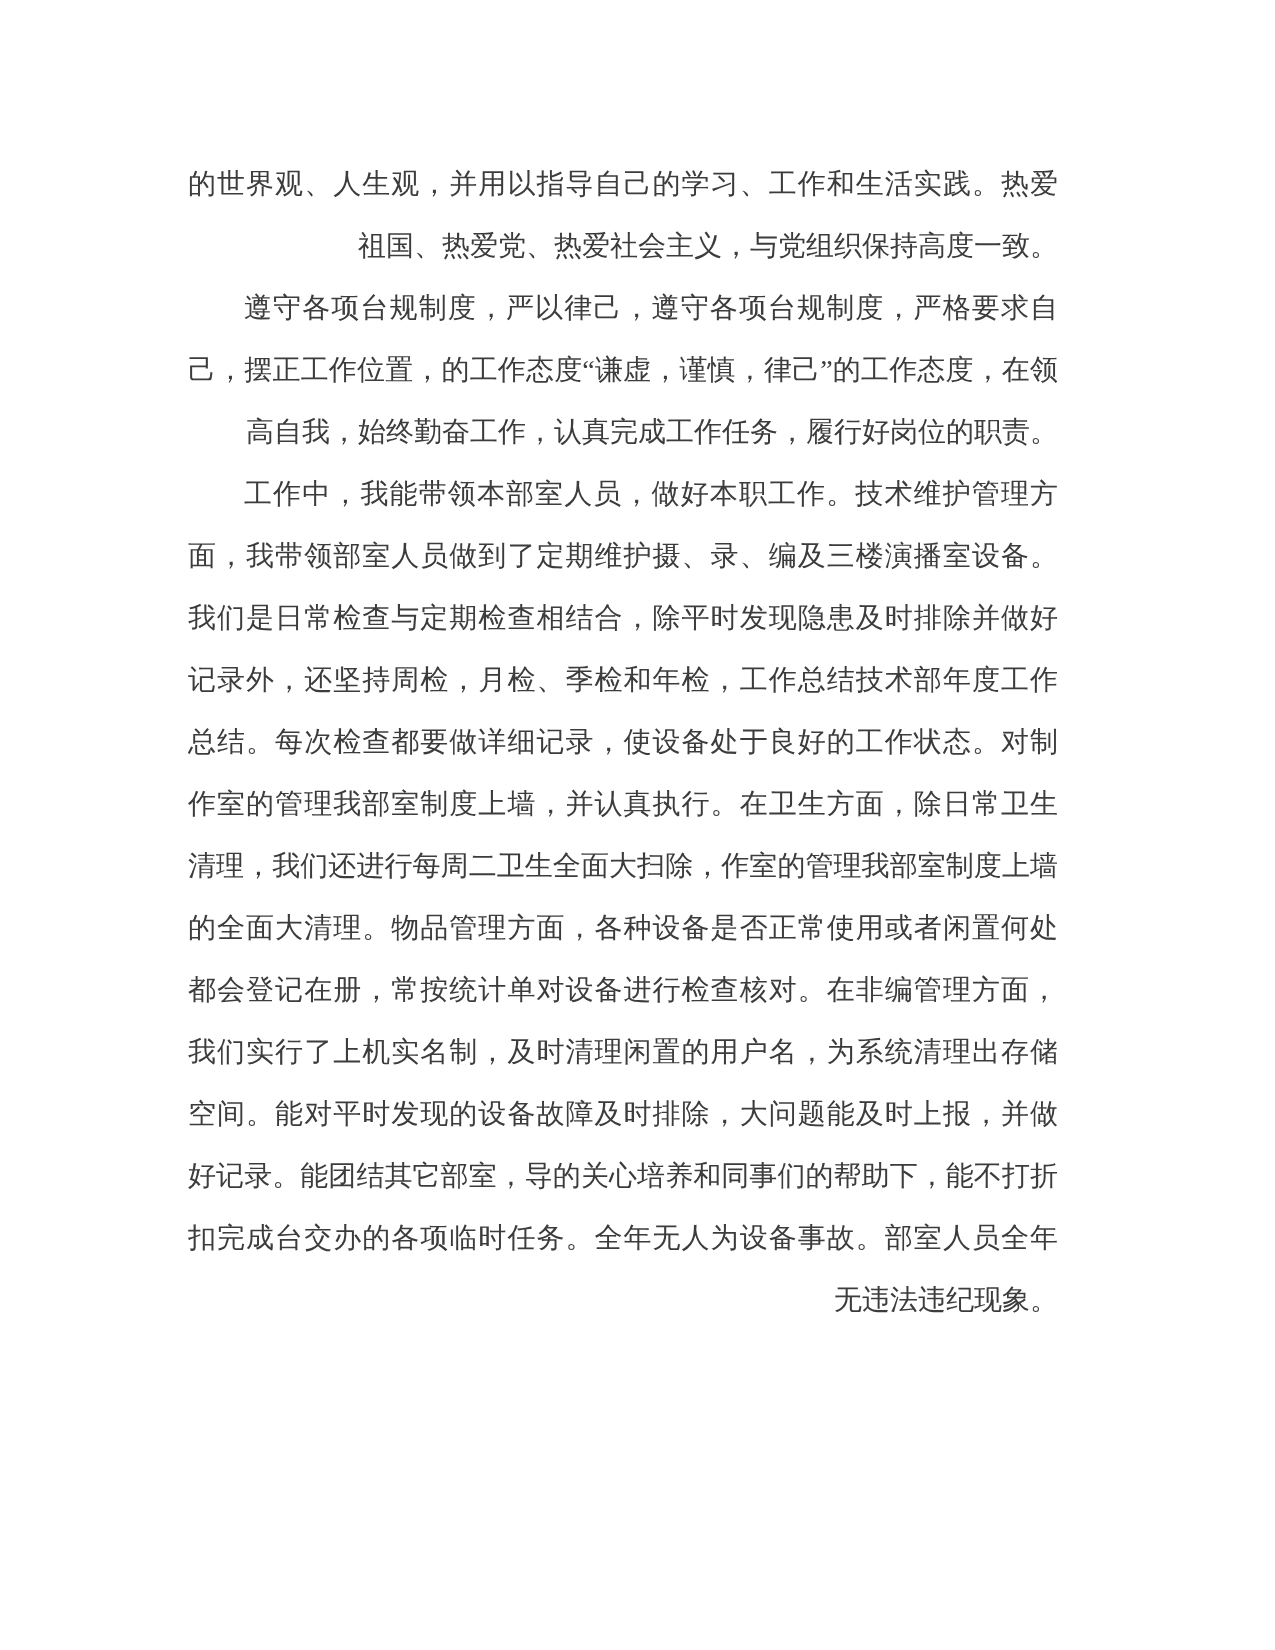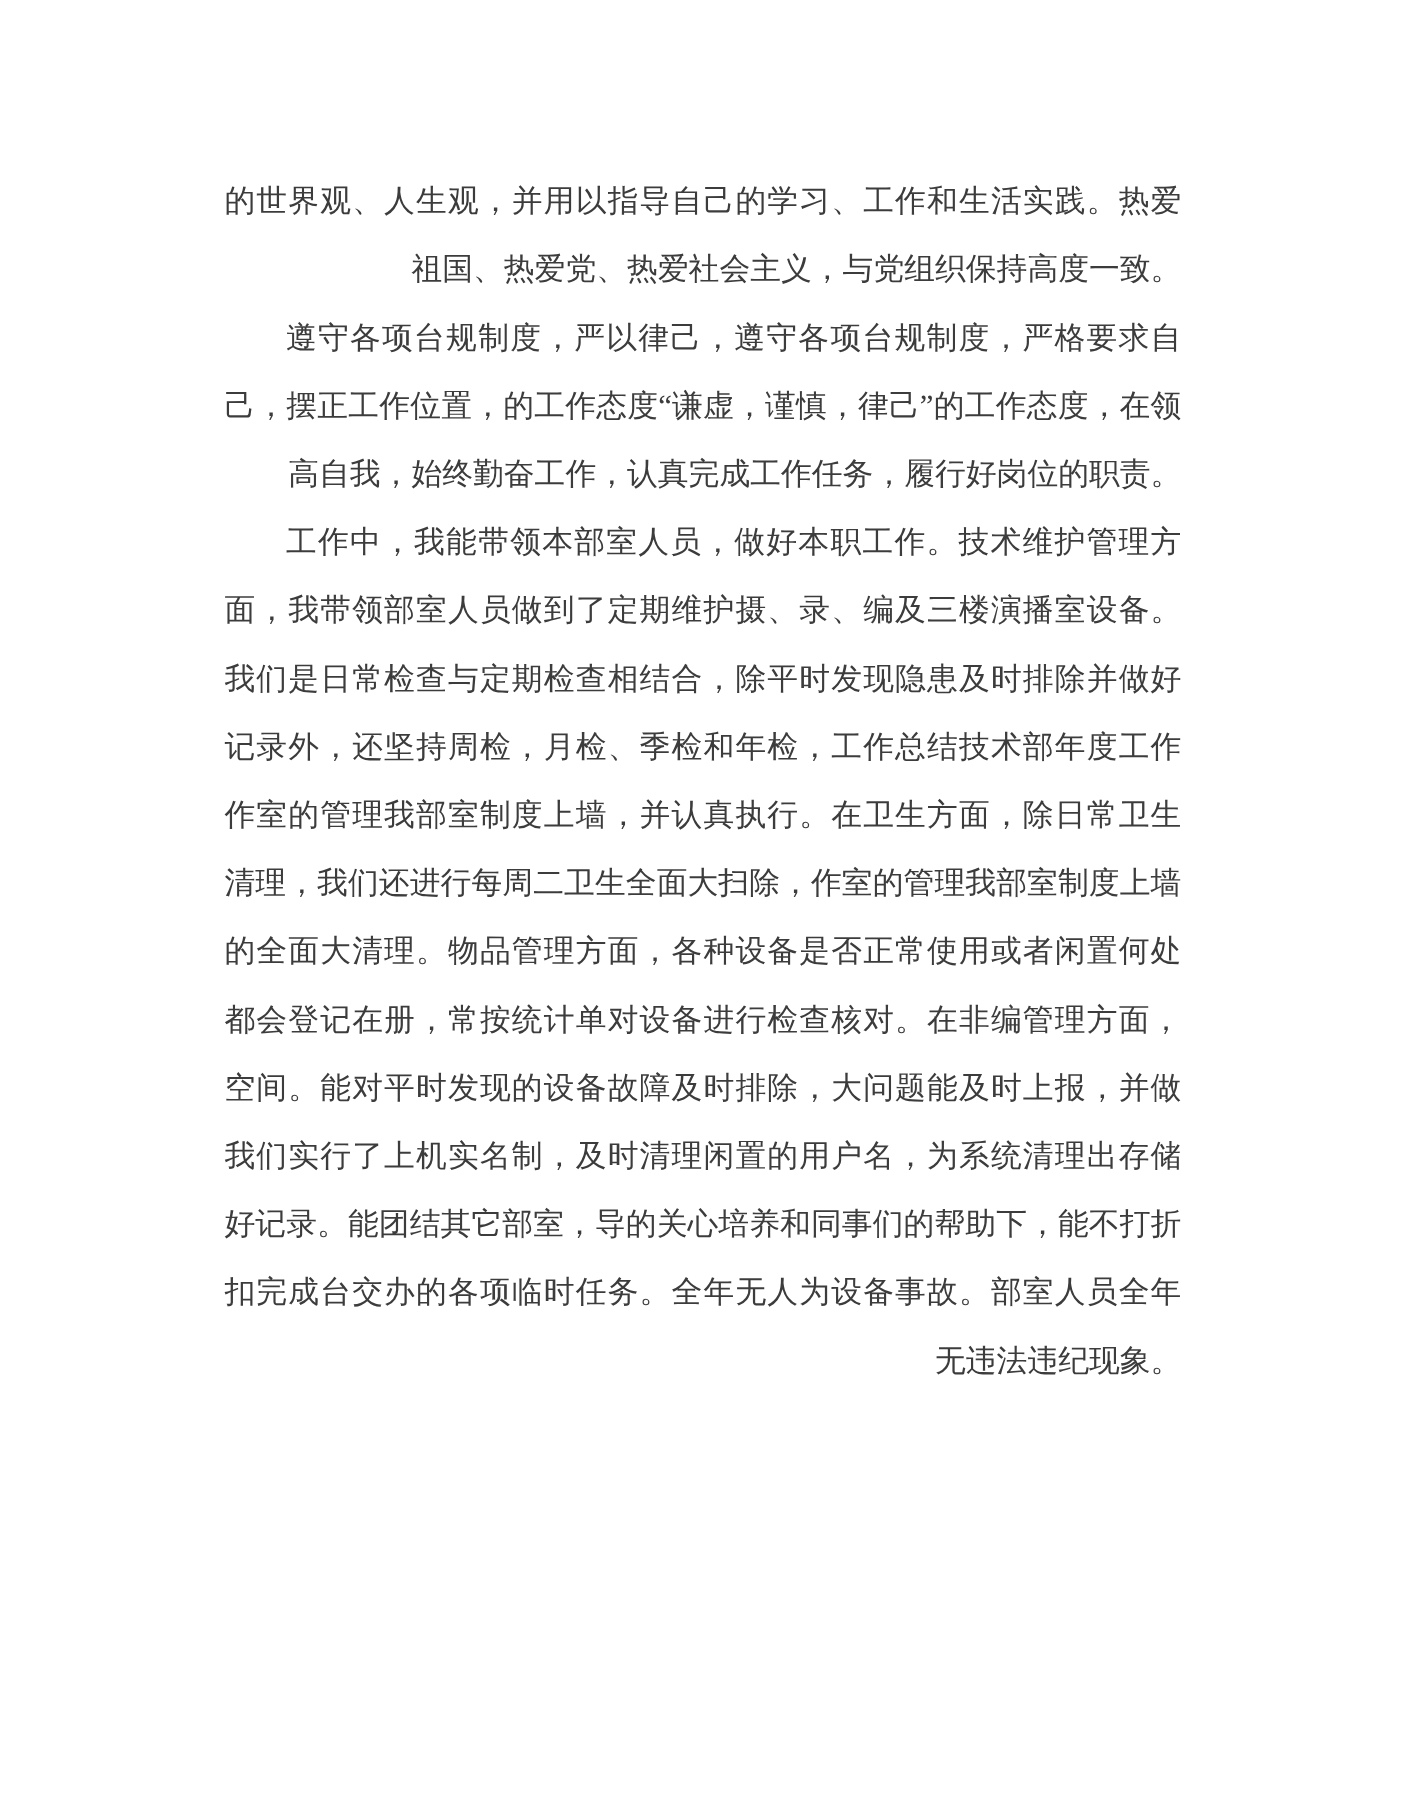--- a/index.html
+++ b/index.html
@@ -12,21 +12,20 @@
     width: 1275px;
     height: 1650px;
     background: #ffffff;
     overflow: hidden;
   }
   .text-block {
     position: absolute;
     left: 188px;
     top: 153px;
     width: 870px;
-    margin-left: 16px;
   }
   .line {
     height: 62px;
     line-height: 62px;
     font-size: 28px;
     color: #3c3c3c;
     font-family: "Liberation Serif", "DejaVu Serif", serif;
     font-weight: normal;
     overflow: hidden;
     text-align: right;
@@ -47,23 +46,24 @@
   <div class="text-block" id="text-block" style="color: rgb(60, 60, 60);">
       <div class="line justify">的世界观、人生观，并用以指导自己的学习、工作和生活实践。热爱</div>
       <div class="line">祖国、热爱党、热爱社会主义，与党组织保持高度一致。</div>
       <div class="line justify indent">遵守各项台规制度，严以律己，遵守各项台规制度，严格要求自</div>
       <div class="line justify">己，摆正工作位置，的工作态度“谦虚，谨慎，律己”的工作态度，在领</div>
       <div class="line">高自我，始终勤奋工作，认真完成工作任务，履行好岗位的职责。</div>
       <div class="line justify indent">工作中，我能带领本部室人员，做好本职工作。技术维护管理方</div>
       <div class="line justify">面，我带领部室人员做到了定期维护摄、录、编及三楼演播室设备。</div>
       <div class="line justify">我们是日常检查与定期检查相结合，除平时发现隐患及时排除并做好</div>
       <div class="line justify">记录外，还坚持周检，月检、季检和年检，工作总结技术部年度工作</div>
+      <div class="line justify">总结。每次检查都要做详细记录，使设备处于良好的工作状态。对制</div>
       <div class="line justify">作室的管理我部室制度上墙，并认真执行。在卫生方面，除日常卫生</div>
       <div class="line justify">清理，我们还进行每周二卫生全面大扫除，作室的管理我部室制度上墙</div>
       <div class="line justify">的全面大清理。物品管理方面，各种设备是否正常使用或者闲置何处</div>
       <div class="line justify">都会登记在册，常按统计单对设备进行检查核对。在非编管理方面，</div>
+      <div class="line justify">我们实行了上机实名制，及时清理闲置的用户名，为系统清理出存储</div>
       <div class="line justify">空间。能对平时发现的设备故障及时排除，大问题能及时上报，并做</div>
-      <div class="line justify">我们实行了上机实名制，及时清理闲置的用户名，为系统清理出存储</div>
       <div class="line justify">好记录。能团结其它部室，导的关心培养和同事们的帮助下，能不打折</div>
       <div class="line justify">扣完成台交办的各项临时任务。全年无人为设备事故。部室人员全年</div>
       <div class="line">无违法违纪现象。</div>
     </div>
 </div>
 
 </body></html>

